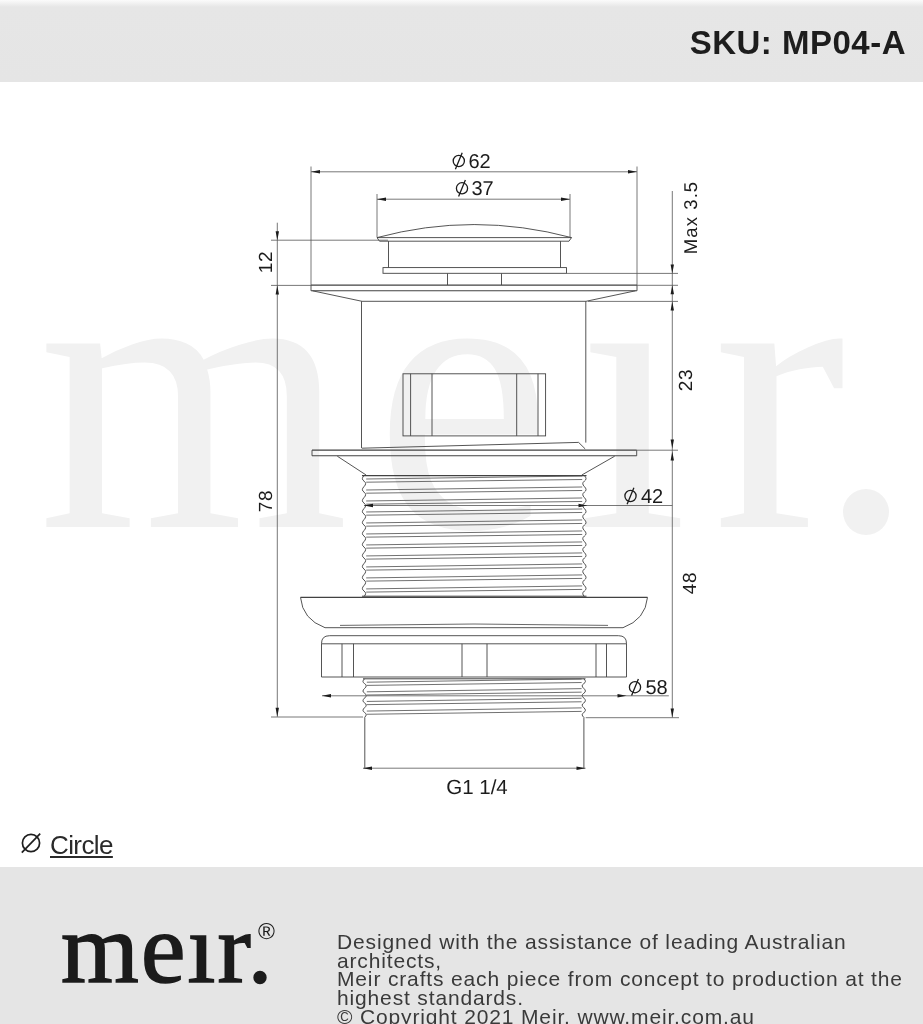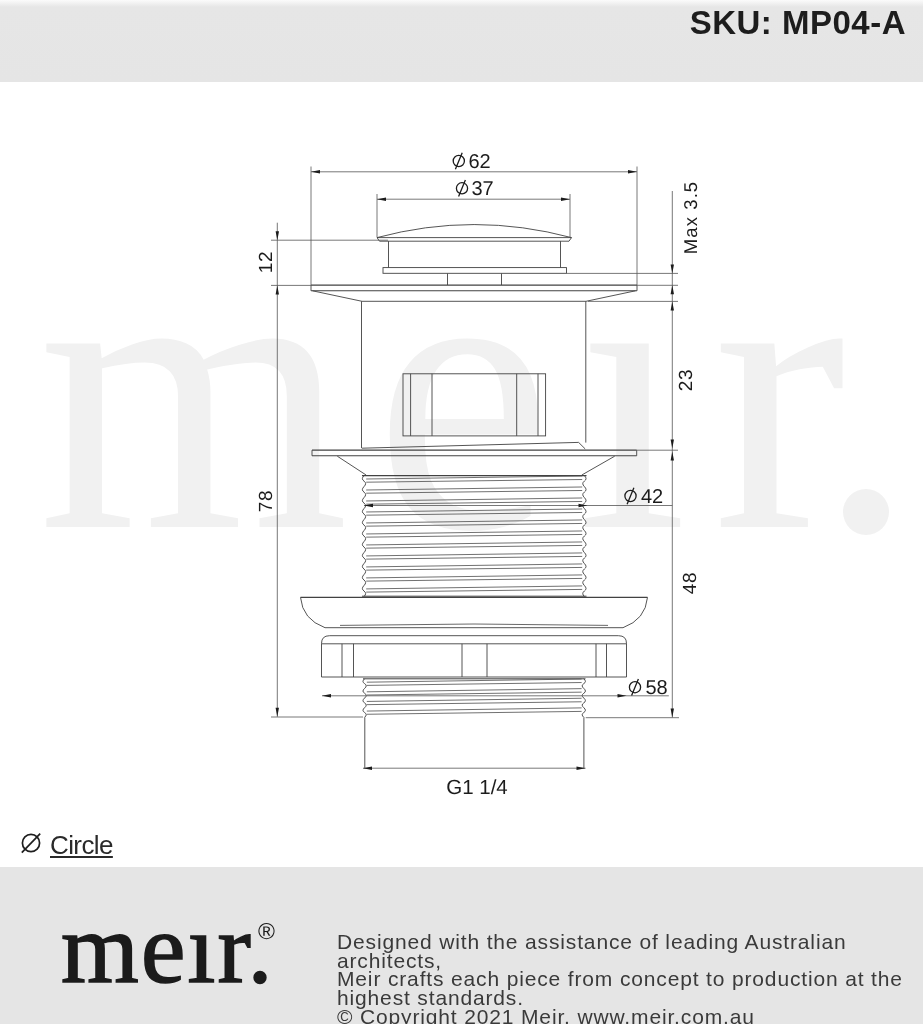--- a/index.html
+++ b/index.html
@@ -1,20 +1,20 @@
 <!DOCTYPE html>
 <html><head>
 <meta charset="utf-8">
 <style>
   html,body{margin:0;padding:0;}
   body{width:923px;height:1024px;position:relative;background:#ffffff;filter:grayscale(1);
        font-family:"Liberation Sans", sans-serif;overflow:hidden;}
   .topbar{position:absolute;left:0;top:0;width:923px;height:82px;
        background:linear-gradient(180deg,#fbfbfc 0px,#e5e6e8 7px,#e4e5e7 82px);}
-  .sku{position:absolute;top:4px;right:17px;font-size:33px;font-weight:bold;
+  .sku{position:absolute;top:24px;right:17px;font-size:33px;font-weight:bold;
        color:#1d1d1f;letter-spacing:0.5px;}
   .circ{position:absolute;left:50px;top:829.5px;font-size:26px;color:#2a2a2a;letter-spacing:-0.6px;text-decoration:underline;}
   .circsym{position:absolute;left:19px;top:831px;}
   .botbar{position:absolute;left:0;top:867px;width:923px;height:157px;background:#e4e5e7;}
   .ftext{position:absolute;left:337px;top:933px;font-size:21px;line-height:18.7px;
        color:#3a3a3c;letter-spacing:0.85px;}
   svg.main{position:absolute;left:0;top:0;}
 </style>
 </head>
 <body>

